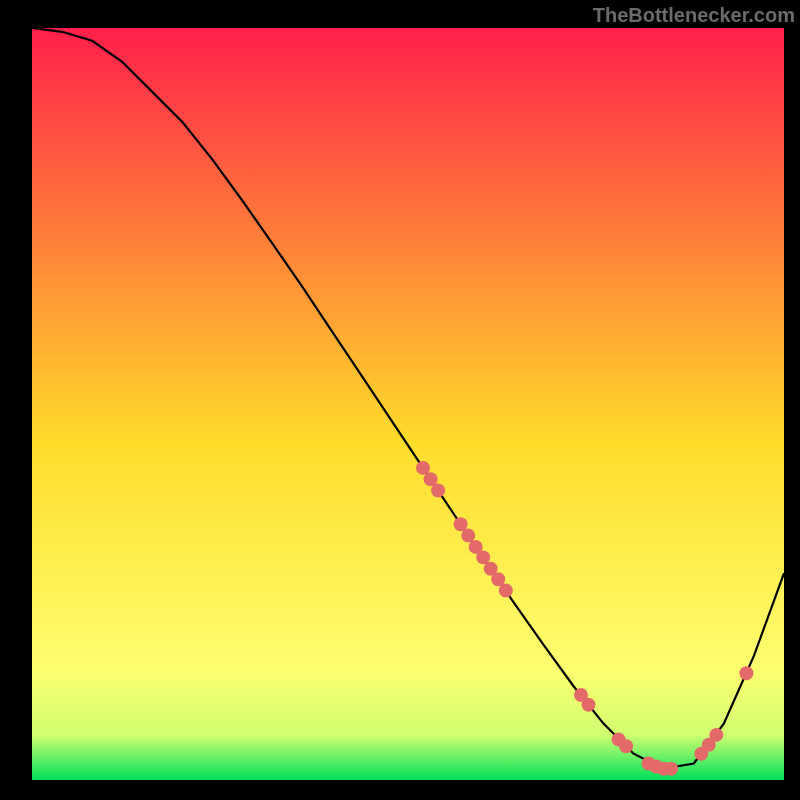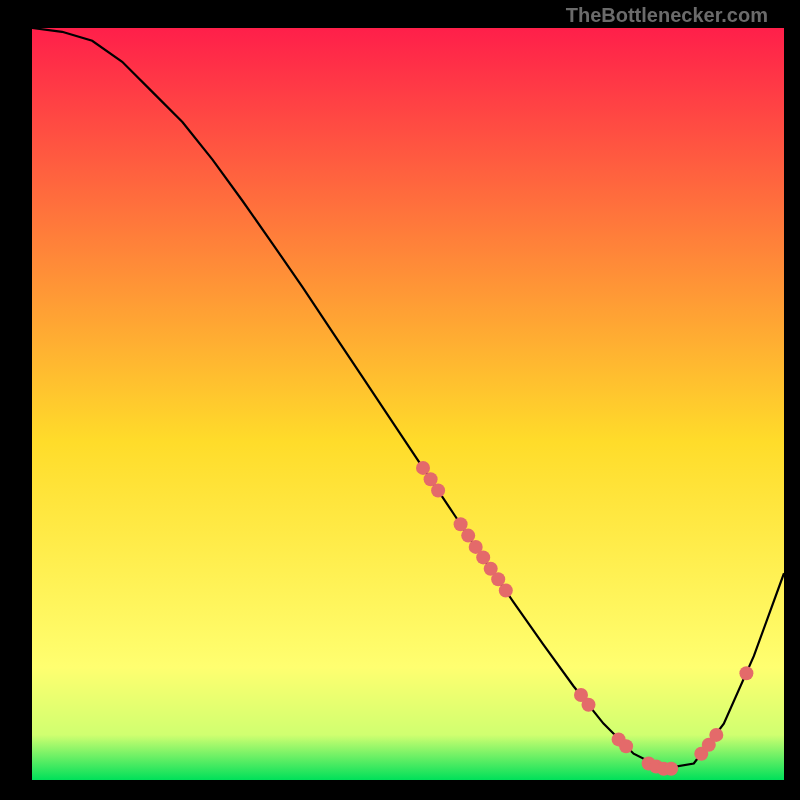--- a/index.html
+++ b/index.html
@@ -11,21 +11,21 @@
     overflow: hidden;
   }
   .container {
     position: relative;
     width: 800px;
     height: 800px;
   }
   .attribution {
     position: absolute;
     top: 4px;
-    right: 32px;
+    right: 5px;
     color: #6b6b6b;
     font-family: Arial, Helvetica, sans-serif;
     font-size: 20px;
     font-weight: bold;
     z-index: 5;
   }
   svg.plot {
     position: absolute;
     left: 0;
     top: 0;

